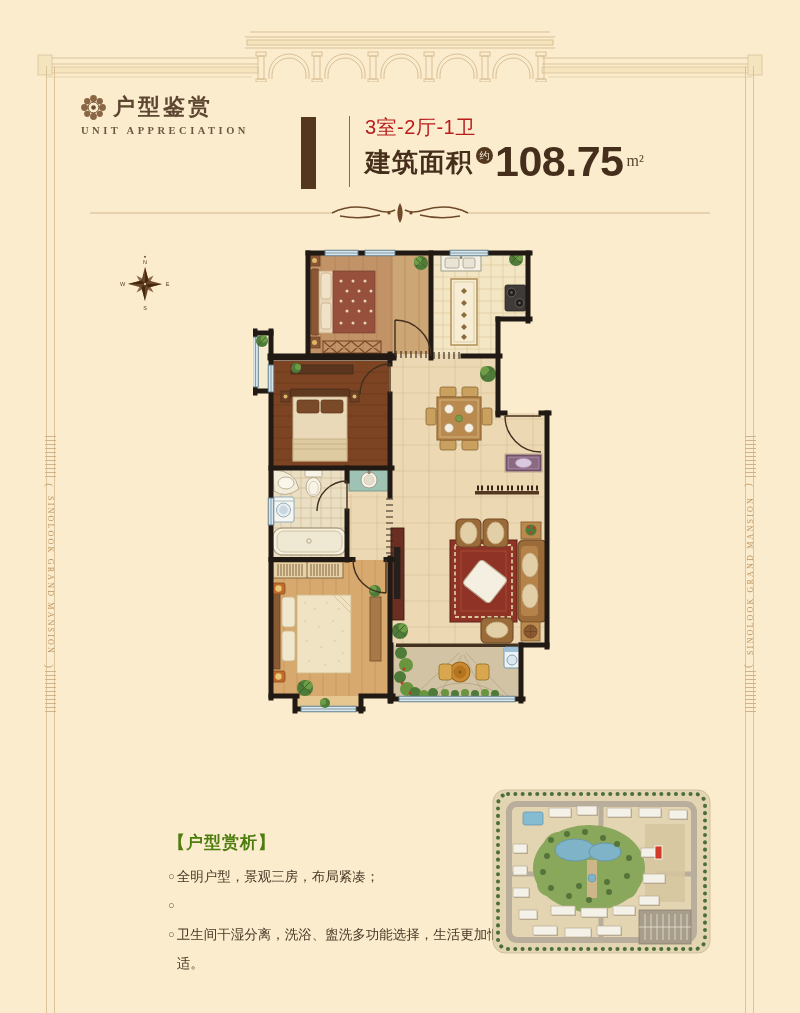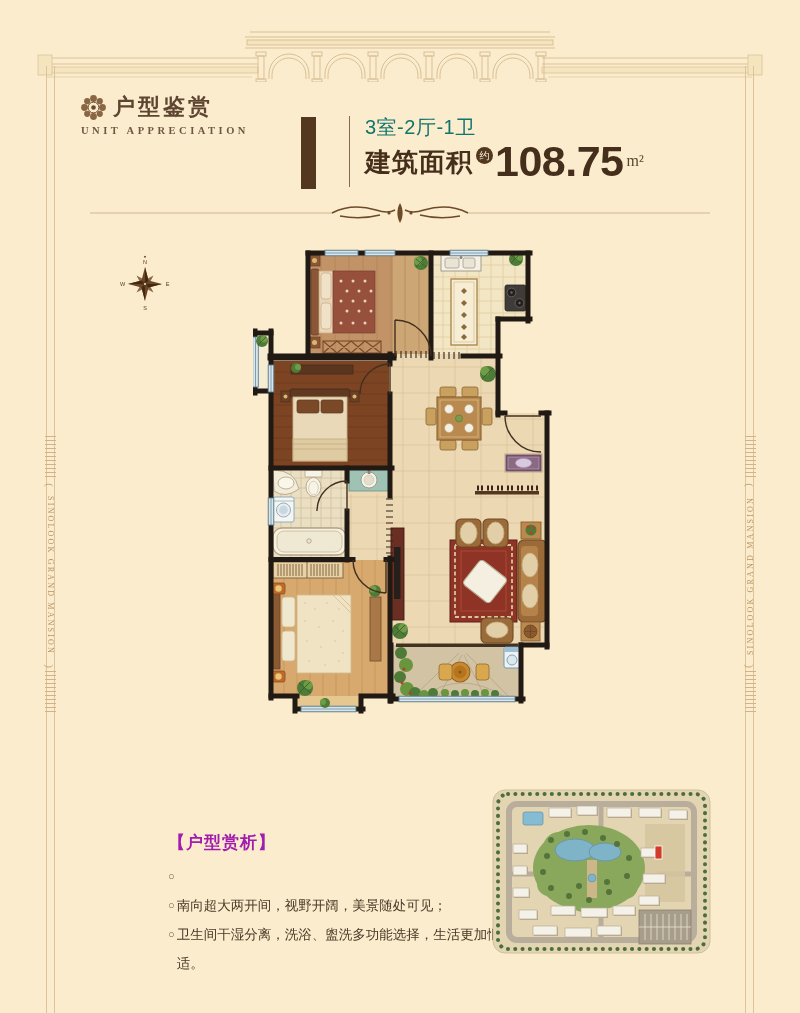--- a/index.html
+++ b/index.html
@@ -18,30 +18,30 @@
   
   .logo{position:absolute;left:80px;top:92px;}
   .logo-row{display:flex;align-items:center;gap:6px;}
   .logo-title{font-size:22px;font-weight:700;letter-spacing:3px;color:#5d4531;}
   .logo-sub{font-family:"Liberation Serif","DejaVu Serif",serif;font-size:10.5px;letter-spacing:3.5px;color:#6d5742;margin-top:3px;margin-left:1px;font-weight:bold;}
   
   .hdr{position:absolute;left:301px;top:114px;display:flex;}
   .hdr-bar{width:15px;height:72px;background:#53371f;margin-top:3px;}
   .hdr-rule{width:1px;height:71px;background:#8a6848;margin-left:33px;margin-top:2px;}
   .hdr-text{margin-left:15px;}
-  .hdr-layout{font-size:20px;color:#0f766e;font-weight:500;letter-spacing:0.5px;}
+  .hdr-layout{font-size:20px;color:#b91c1c;font-weight:500;letter-spacing:0.5px;}
   .hdr-area{display:flex;align-items:center;margin-top:4px;}
   .area-label{font-size:26px;font-weight:700;color:#452e1b;letter-spacing:1px;line-height:30px;}
   .area-badge{width:17px;height:17px;border-radius:50%;background:#53371f;color:#fdf3dc;
               font-size:10px;line-height:17px;text-align:center;margin:0 2px 13px 3px;}
   .area-value{font-size:43px;font-weight:700;color:#452e1b;line-height:33px;letter-spacing:-0.5px;}
   .area-unit{font-size:16px;color:#5a4430;font-family:"Liberation Serif","DejaVu Serif",serif;margin:0 8px 2px 3px;}
   
   .analysis{position:absolute;left:168px;top:831px;width:360px;}
-  .a-title{font-size:17px;font-weight:700;color:#a21caf;letter-spacing:1px;}
+  .a-title{font-size:17px;font-weight:700;color:#4d7c0f;letter-spacing:1px;}
   .a-list{margin-top:8px;}
   .a-row{font-size:13.5px;color:#4a3826;line-height:29px;display:flex;}
   .a-mark{font-size:11px;margin-right:2px;color:#6b5a44;}
   svg{display:block;}
 </style>
 </head>
 <body>
 
 <div class="page">
 
@@ -574,24 +574,24 @@
           <circle cx="-2" cy="-1" r="3" fill="#6f9c46"></circle>
         </g>
     </g>
   </svg>
 
   <div class="analysis">
     <div class="a-title">【户型赏析】</div>
     <div class="a-list">
       <div class="a-row">
         <span class="a-mark">○</span>
+        <span>全明户型，景观三房，布局紧凑；</span>
       </div>
       <div class="a-row">
         <span class="a-mark">○</span>
-        <span>南向超大两开间，视野开阔，美景随处可见；</span>
       </div>
       <div class="a-row">
         <span class="a-mark">○</span>
         <span>卫生间干湿分离，洗浴、盥洗多功能选择，生活更加惬意舒适。</span>
       </div>
     </div>
   </div>
 
   <svg class="abs" style="left:489px;top:788px" width="225" height="168" viewBox="0 0 225 168">
     <rect x="4" y="2" width="217" height="163" rx="12" fill="#e3d5b2" stroke="#cfc0a0" stroke-width="1"></rect>

